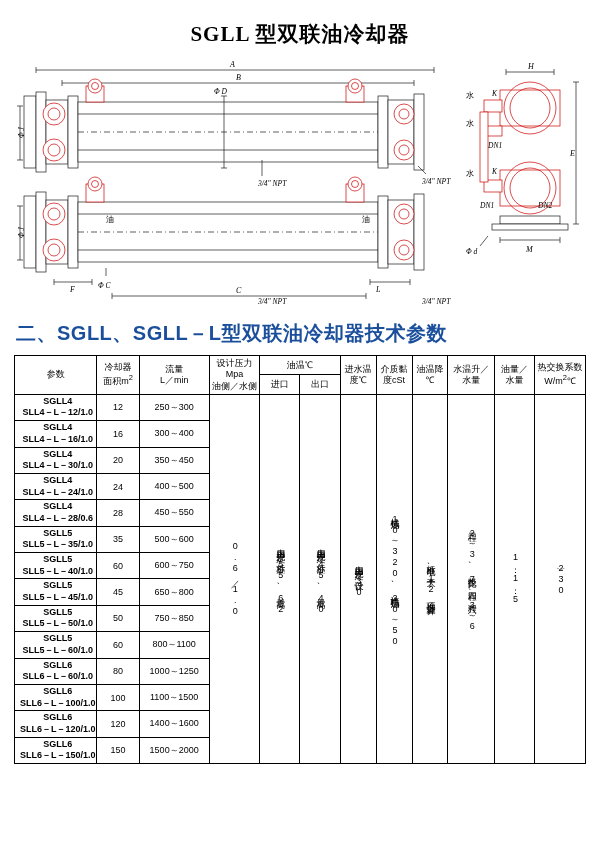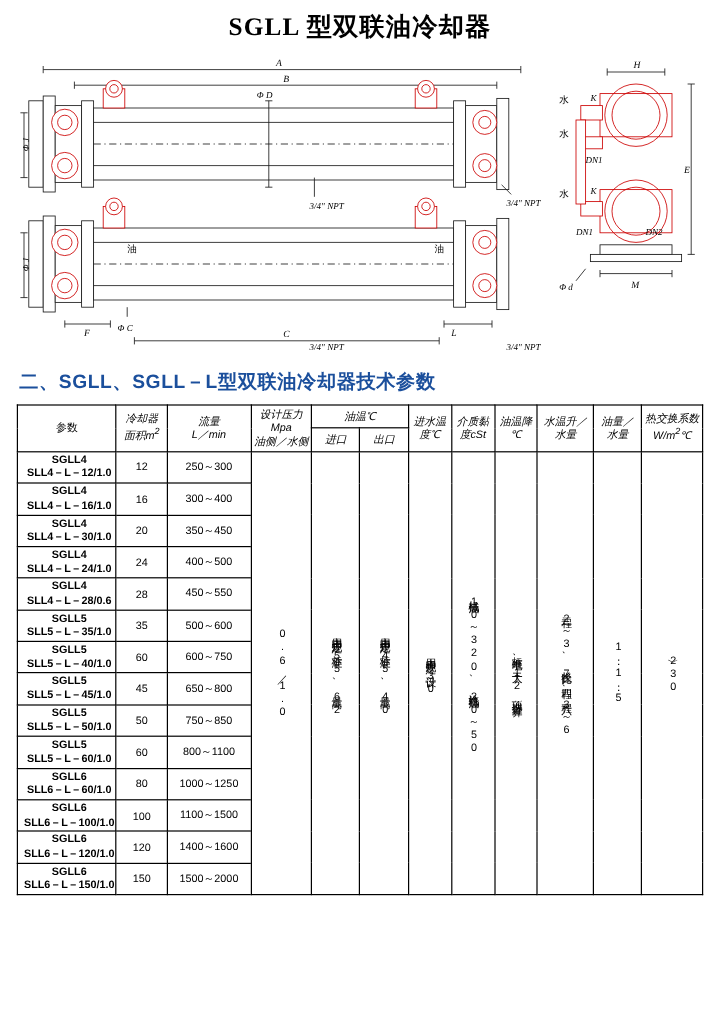--- a/index.html
+++ b/index.html
@@ -20,21 +20,21 @@
     height: 843px;
     position: relative;
     box-sizing: border-box;
     padding: 0 14px;
   }
   .title {
     text-align: center;
     font-size: 21px;
     font-weight: bold;
     letter-spacing: 1px;
-    margin-top: 8px;
+    margin-top: 20px;
     margin-bottom: 8px;
     font-family: "Liberation Serif", serif;
   }
   .intro {
     font-size: 12.5px;
     line-height: 1.75;
     text-align: justify;
     text-indent: 2em;
     margin: 0 4px 6px 4px;
   }
@@ -44,21 +44,21 @@
     width: 572px;
     height: 250px;
     margin: 4px auto 0 auto;
   }
   .drawing svg {
     display: block;
   }
   
   .section-head {
     color: #1b4f9c;
-    font-size: 16px;
+    font-size: 20px;
     font-weight: bold;
     margin: 14px 0 8px 2px;
     letter-spacing: 0.5px;
   }
   
   table.spec {
     border-collapse: collapse;
     width: 572px;
     margin: 0 auto;
     table-layout: fixed;
@@ -92,21 +92,21 @@
     font-size: 9px;
     line-height: 1.1;
   }
   .vwrap {
     display: flex;
     justify-content: center;
     align-items: center;
     height: 100%;
   }
   .rowh { height: 26px; }
-  .small { font-size: 8.5px; font-style: italic; }
+  .small { font-size: 8.5px; }
 </style>
 </head>
 <body>
 
 <div class="page">
 
   <div class="title">SGLL   型双联油冷却器</div>
 
 
   <div class="drawing">

